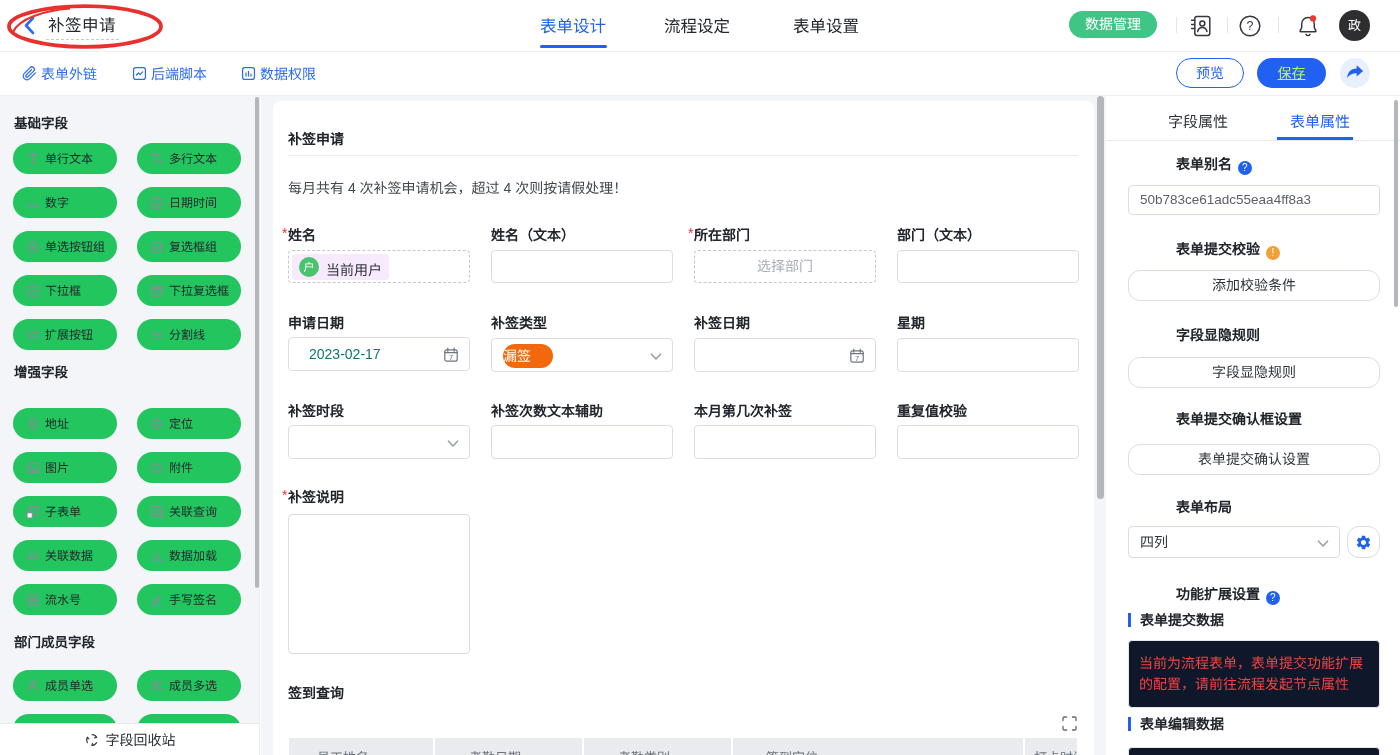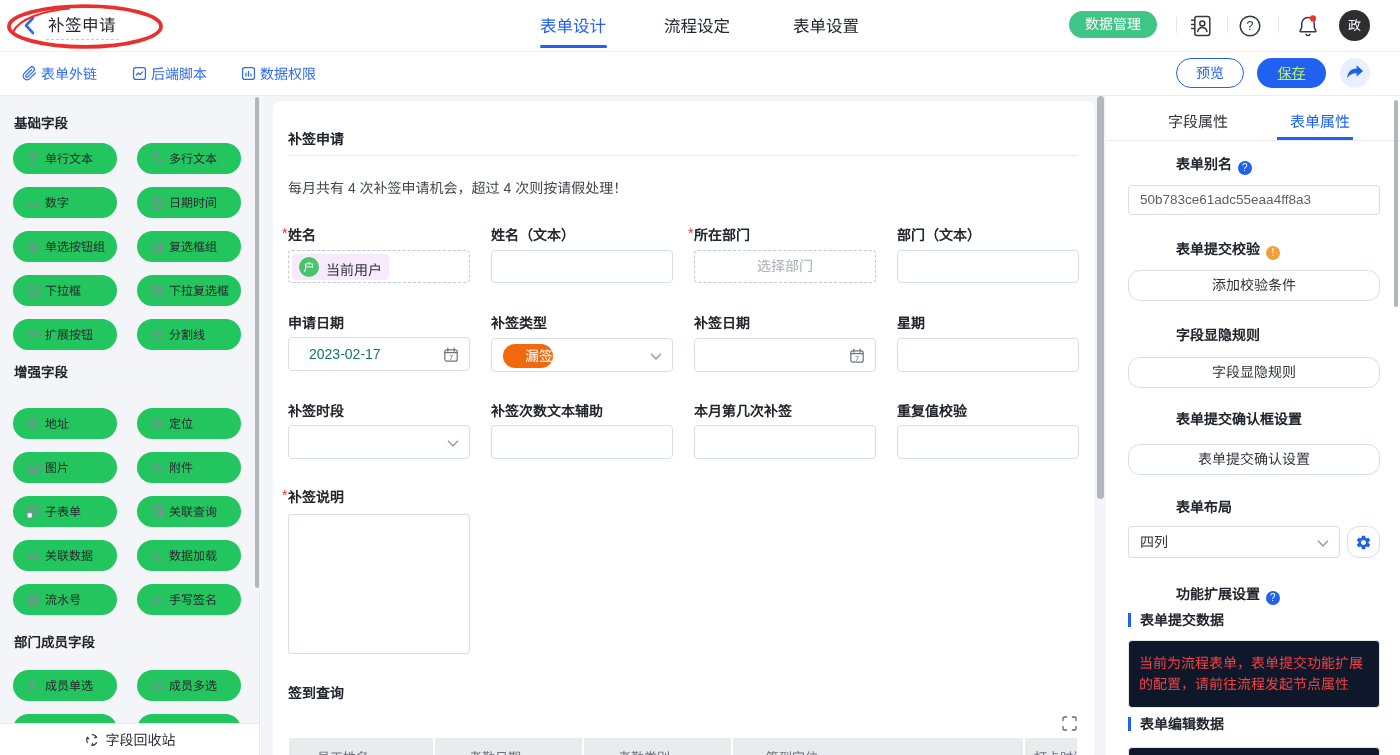--- a/index.html
+++ b/index.html
@@ -256,21 +256,21 @@
   <div class="flabel col3" style="top:210.5px">补签日期</div>
   <div class="flabel col4" style="top:210.5px">星期</div>
   <div class="finput col1" style="top:236px;height:34px;line-height:32px;font-size:14px;color:#0f766e;padding-left:20px;">2023-02-17
     <svg class="calic" width="16" height="16" viewBox="0 0 16 16" fill="none" stroke="#6e7480" stroke-width="1.2">
             <rect x="1.8" y="2.8" width="12.4" height="11.4" rx="2"></rect>
             <path d="M4.8 1.2v3M11.2 1.2v3M1.8 5.6h12.4" stroke-linecap="round"></path>
             <text x="8" y="12.6" font-size="7.5" fill="#6e7480" stroke="none" text-anchor="middle" font-family="Liberation Sans">7</text>
           </svg>
   </div>
   <div class="finput col2" style="top:237px;height:34px;">
-    <div style="position:absolute;left:11px;top:5px;width:50px;height:24px;background:#f2690d;border-radius:12px;color:#fff;font-size:14px;text-align:right;line-height:24px;">漏签</div>
+    <div style="position:absolute;left:11px;top:5px;width:50px;height:24px;background:#f2690d;border-radius:12px;color:#fff;font-size:14px;text-align:left;line-height:24px;">漏签</div>
     <svg class="chev" width="12" height="8" viewBox="0 0 12 8" fill="none" stroke="#9aa0aa" stroke-width="1.6" stroke-linecap="round" stroke-linejoin="round" style="top:14px">
             <path d="M1.5 1.2L6 6l4.5-4.8"></path>
           </svg>
   </div>
   <div class="finput col3" style="top:237px;height:34px;">
     <svg class="calic" width="16" height="16" viewBox="0 0 16 16" fill="none" stroke="#6e7480" stroke-width="1.2">
             <rect x="1.8" y="2.8" width="12.4" height="11.4" rx="2"></rect>
             <path d="M4.8 1.2v3M11.2 1.2v3M1.8 5.6h12.4" stroke-linecap="round"></path>
             <text x="8" y="12.6" font-size="7.5" fill="#6e7480" stroke="none" text-anchor="middle" font-family="Liberation Sans">7</text>
           </svg>

